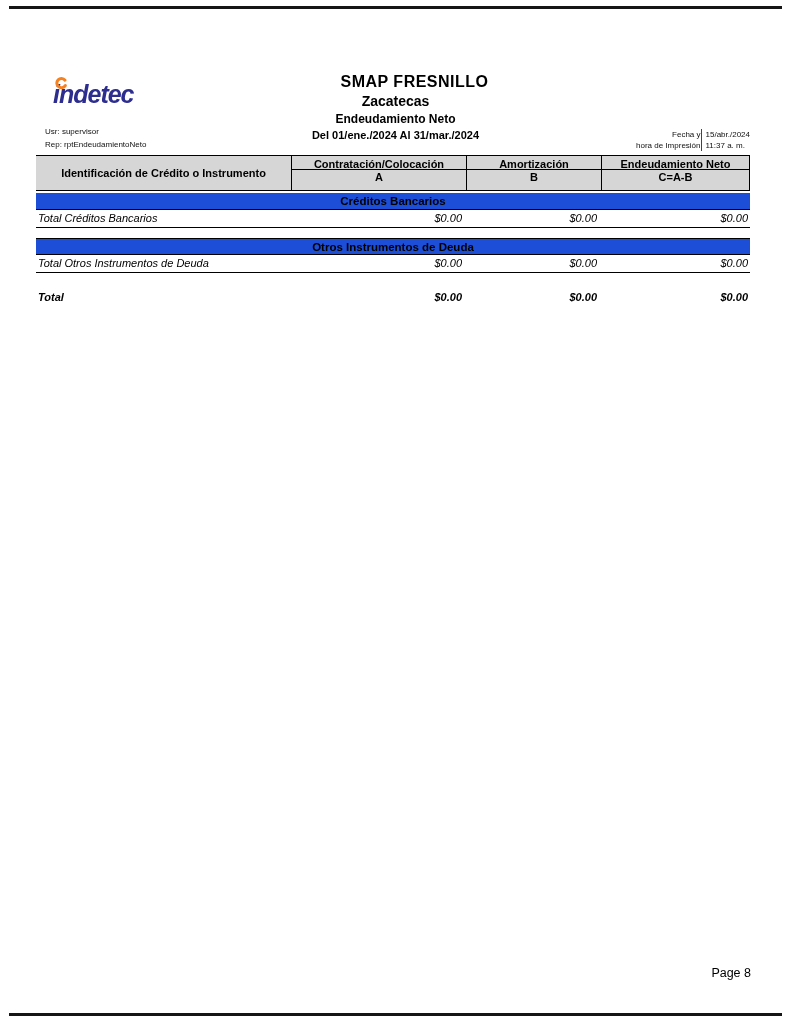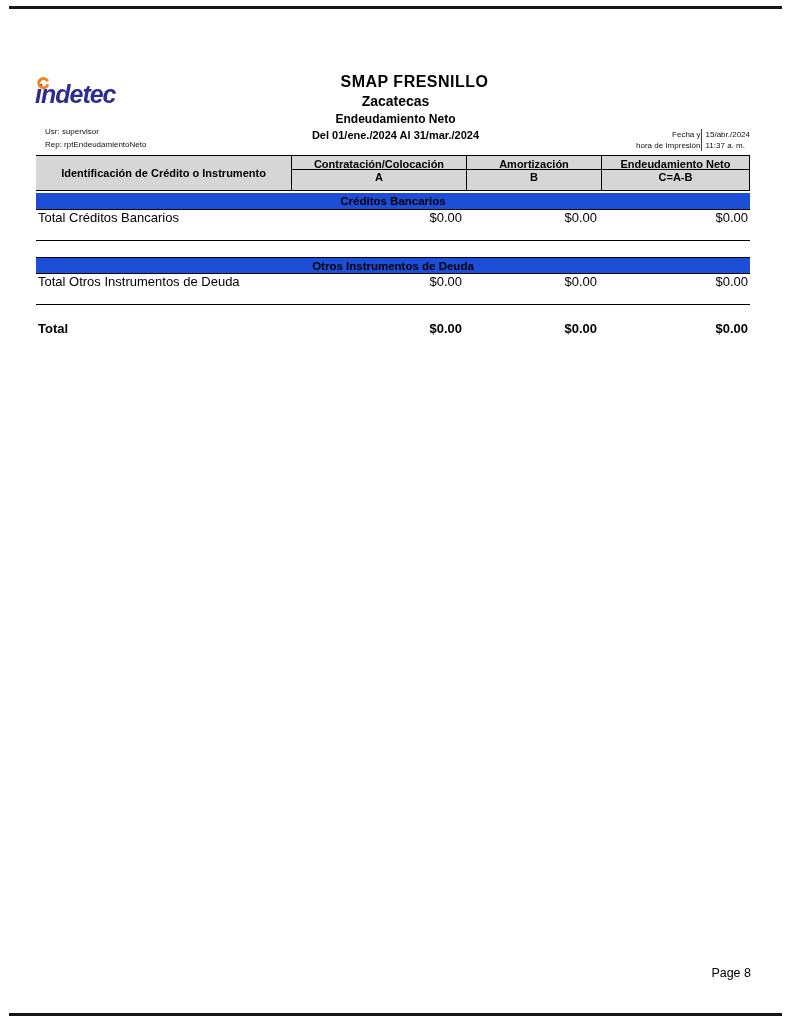--- a/index.html
+++ b/index.html
@@ -7,21 +7,21 @@
   body { font-family:"Liberation Sans", sans-serif; color:#000; }
   .page {
     position:relative; width:791px; height:1024px; background:#ffffff;
     margin:0 auto; overflow:hidden;
   }
   .edge-bar { position:absolute; left:9px; width:773px; height:3px; background:#161616; }
   .edge-top { top:6px; }
   .edge-bottom { top:1013px; }
 
   
-  .logo { position:absolute; left:35px; top:80px; width:120px; height:32px; }
+  .logo { position:absolute; left:53px; top:80px; width:120px; height:32px; }
   .logo-text {
     font-style:italic; font-weight:bold; font-size:25px; line-height:28px;
     color:#2d2d8f; letter-spacing:-1px;
   }
   .logo-swoosh { position:absolute; left:1px; top:-3px; width:13px; height:13px; }
 
   
   .title-block { position:absolute; left:0; right:0; top:73px; text-align:center; }
   .title-main { font-size:16px; font-weight:bold; letter-spacing:0.5px;margin-left:38px; }
   .title-sub { font-size:14px; font-weight:bold; margin-top:2px; }
@@ -53,23 +53,23 @@
     height:14px; line-height:17px; text-align:center; font-weight:bold;
     border-bottom:1px solid #000; font-size:11px;
   }
   .th-bot { height:16px; line-height:15px; text-align:center; font-weight:bold; font-size:11px; }
 
   .band {
     background:#1d4ed8; border-bottom:1px solid #000; text-align:center;
     font-weight:bold; font-size:11.5px; height:17px; line-height:16px;
   }
   .band.first { margin-top:2px; }
-  .band.second { margin-top:16px; border-top:1px solid #000; }
+  .band.second { margin-top:10px; border-top:1px solid #000; }
 
-  .trow { display:flex; height:31px; line-height:16px; font-size:13px; border-bottom:1px solid #000; }
+  .trow { display:flex; height:18px; line-height:16px; font-size:11px; border-bottom:1px solid #000;font-style:italic; }
   .trow .c1 { width:255px; padding-left:2px; text-align:left; }
   .trow .c2 { width:175px; padding-right:4px; text-align:right; }
   .trow .c3 { width:135px; padding-right:4px; text-align:right; }
   .trow .c4 { width:149px; padding-right:2px; text-align:right; }
   .trow.total { font-weight:bold; border-bottom:none; margin-top:16px; }
 
   .page-number { position:absolute; right:40px; top:966px; font-size:12.5px; }
 </style>
 </head>
 <body>

